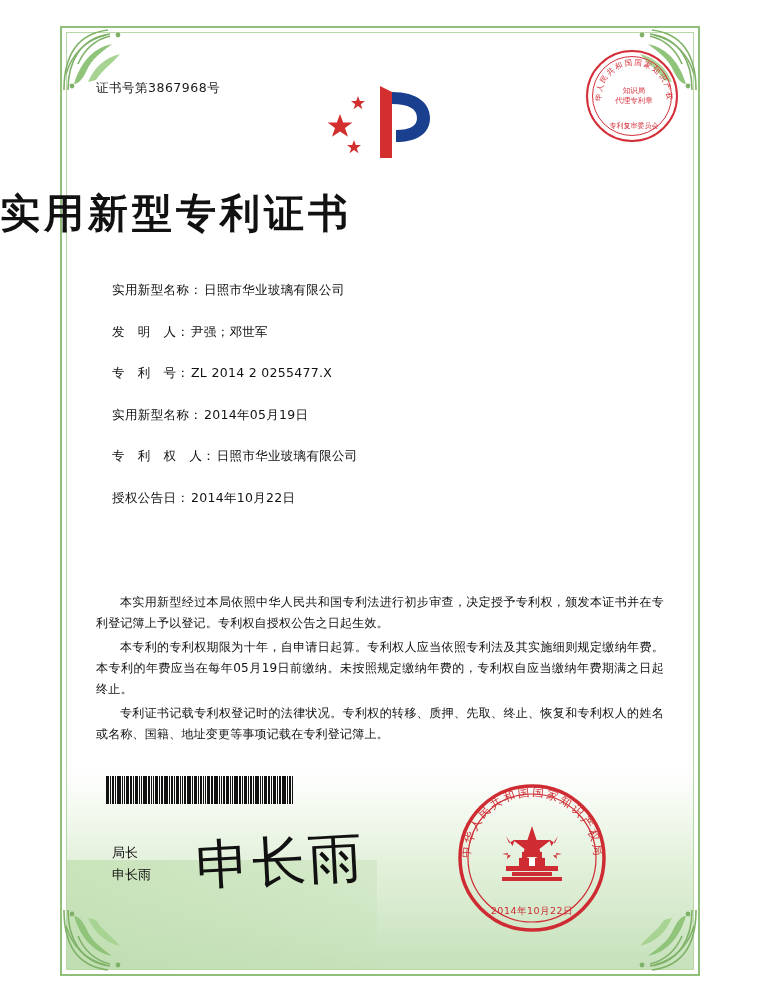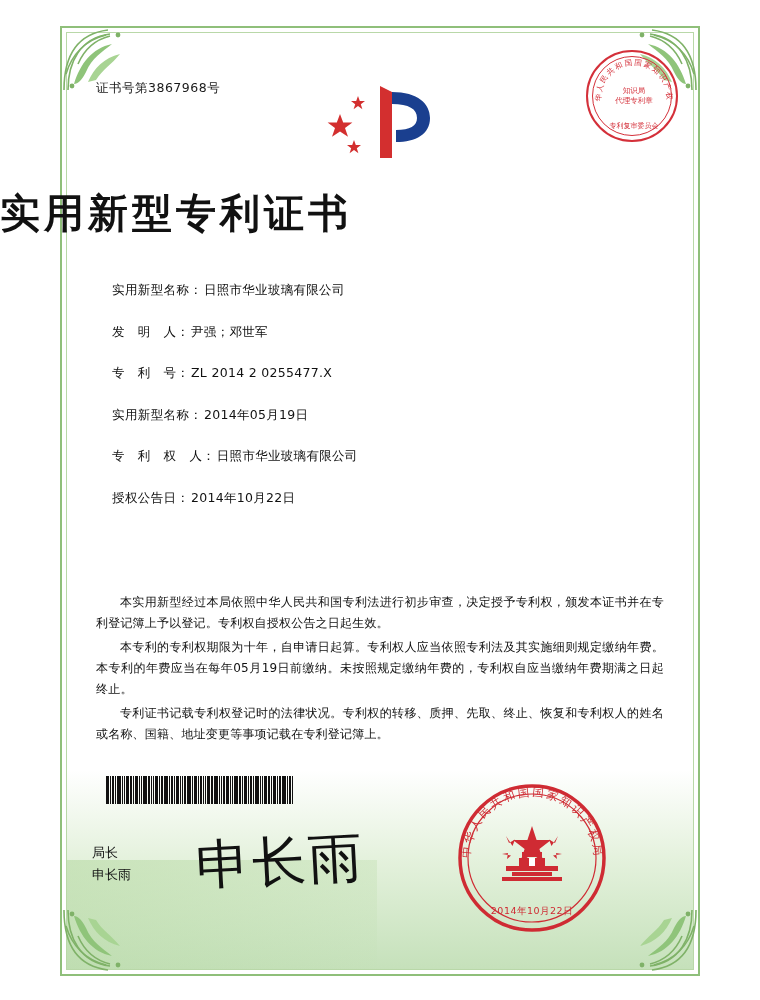--- a/index.html
+++ b/index.html
@@ -201,21 +201,21 @@
   .barcode i {
     display: block;
     background: #111;
     height: 100%;
     margin-right: 1px;
   }
 
   
   .sig-label {
     position: absolute;
-    left: 92px;
+    left: 112px;
     top: 842px;
     font-size: 13px;
     line-height: 22px;
     color: #111;
     font-family: "DejaVu Sans", sans-serif;
   }
   .sig-hand {
     position: absolute;
     left: 196px;
     top: 826px;

